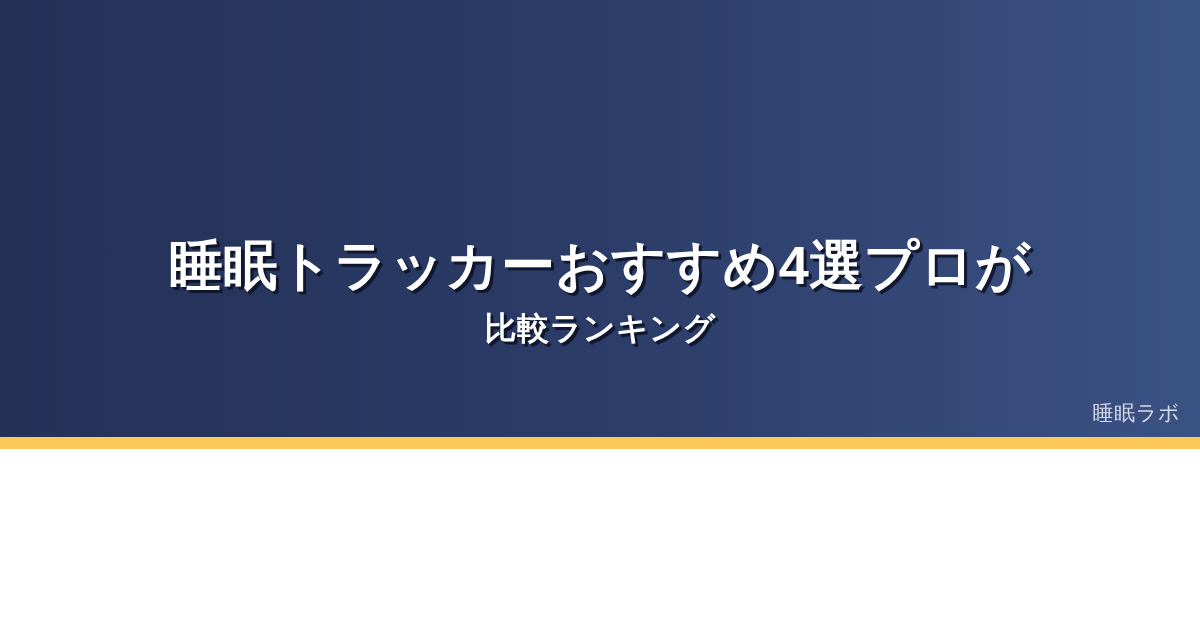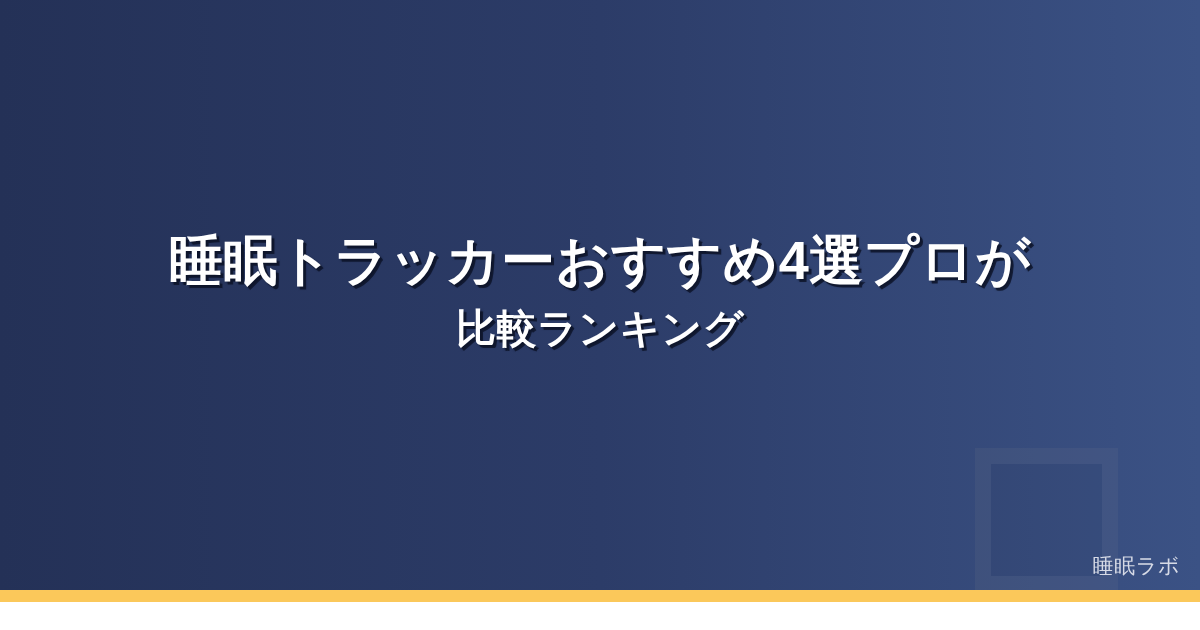--- a/index.html
+++ b/index.html
@@ -11,21 +11,21 @@
     width: 1200px;
     height: 630px;
     overflow: hidden;
     font-family: "Liberation Sans", "DejaVu Sans", sans-serif;
   }
 
   
   .og-card {
     position: relative;
     width: 1200px;
-    height: 602px;
+    height: 449px;
     background: linear-gradient(90deg, #243157 0%, #2c3c68 50%, #3b5285 100%);
     overflow: hidden;
     box-sizing: border-box;
     padding-left: 28px;
   }
 
   
   .deco-square {
     position: absolute;
     left: 975px;
@@ -65,21 +65,21 @@
        3px 3px 0 rgba(12, 18, 38, 0.78),
        2px 2px 2px rgba(8, 12, 28, 0.55);
   }
 
   .headline-line--primary {
     font-size: 54px;
     line-height: 1.15;
   }
 
   .headline-line--secondary {
-    font-size: 40px;
+    font-size: 32px;
     line-height: 1.25;
     margin-top: 12px;
   }
 
   
   .watermark {
     position: absolute;
     right: 20px;
     bottom: 22px;
     font-size: 21px;

